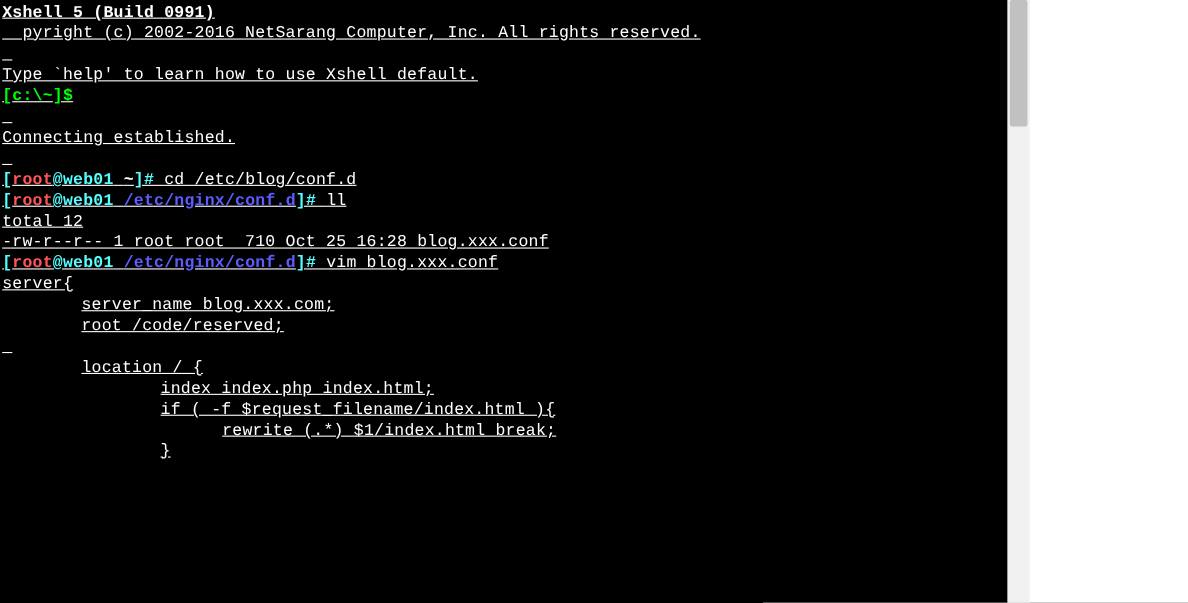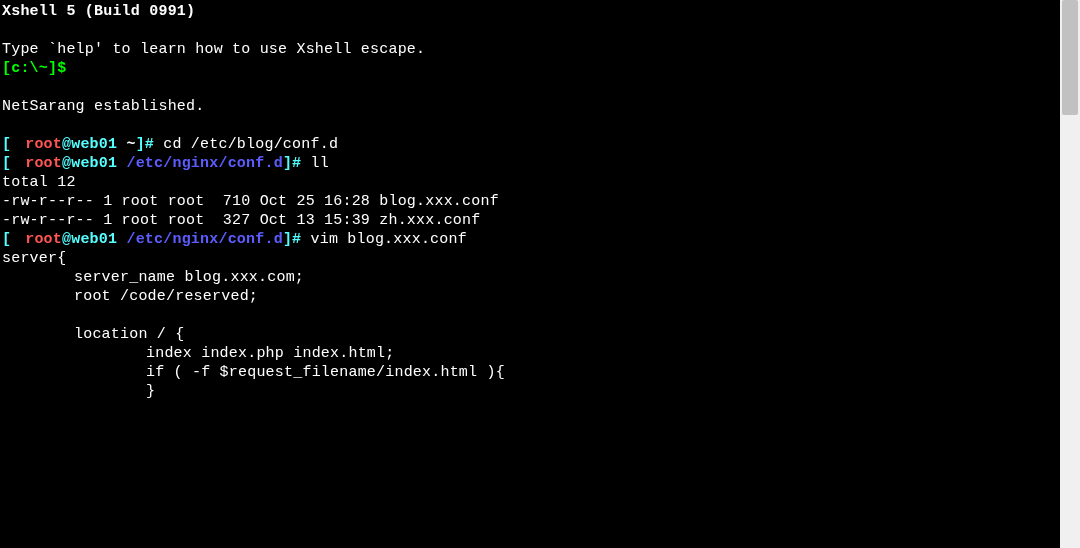--- a/index.html
+++ b/index.html
@@ -13,25 +13,26 @@
       height: 548px;
       overflow: hidden;
       display: flex;
     }
     .terminal {
       background: #000;
       color: #fff;
       font-family: "Consolas", "Courier New", monospace;
       font-size: 15px;
       line-height: 19px;
-      width: 1060px;
+      width: 916px;
       height: 548px;
       padding: 2px 11px 0 2px;
       overflow: hidden;
       letter-spacing: 0.2px;
+      text-decoration: underline;
     }
     .scrollbar-track {
       width: 20px;
       height: 548px;
       background: #f0f0f0;
       position: relative;
     }
     .scrollbar-thumb {
       position: absolute;
       top: 0;
@@ -45,63 +46,63 @@
       white-space: pre;
     }
     .bold {
       font-weight: bold;
     }
     .green {
       color: #00ff00;
     }
     .red {
       color: #ff5555;
-      margin-left: 14px;
     }
     .teal {
       color: #55ffff;
     }
     .blue {
       color: #5c5cff;
       margin-top: 20px;
     }
     .white {
       color: #ffffff;
     }
     .indent1 { padding-left: 72px; }
     .indent2 { padding-left: 144px; }
     .indent3 { padding-left: 200px; }
   </style>
 </head>
 <body>
 
 <div class="terminal">
   <div class="line bold">Xshell 5 (Build 0991)</div>
+  <div class="line">  pyright (c) 2002-2016 NetSarang Computer, Inc. All rights reserved.</div>
   <div class="line">&nbsp;</div>
-  <div class="line">Type `help' to learn how to use Xshell escape.</div>
+  <div class="line">Type `help' to learn how to use Xshell default.</div>
   <div class="line"><span class="bold green">[</span><span class="bold green">c:\~</span><span class="bold green">]$</span></div>
   <div class="line">&nbsp;</div>
-  <div class="line">NetSarang established.</div>
+  <div class="line">Connecting established.</div>
   <div class="line">&nbsp;</div>
 
   <div class="line"><span class="bold teal">[</span><span class="bold red">root</span><span class="bold teal">@</span><span class="bold teal">web01</span><span class="bold white"> </span><span class="bold white">~</span><span class="bold teal">]# </span><span class="white">cd /etc/blog/conf.d</span></div>
 
   <div class="line"><span class="bold teal">[</span><span class="bold red">root</span><span class="bold teal">@</span><span class="bold teal">web01</span><span class="bold white"> </span><span class="bold blue">/etc/nginx/conf.d</span><span class="bold teal">]# </span><span class="white">ll</span></div>
 
   <div class="line">total 12</div>
   <div class="line">-rw-r--r-- 1 root root  710 Oct 25 16:28 blog.xxx.conf</div>
-  <div class="line">-rw-r--r-- 1 root root  327 Oct 13 15:39 zh.xxx.conf</div>
 
   <div class="line"><span class="bold teal">[</span><span class="bold red">root</span><span class="bold teal">@</span><span class="bold teal">web01</span><span class="bold white"> </span><span class="bold blue">/etc/nginx/conf.d</span><span class="bold teal">]# </span><span class="white">vim blog.xxx.conf</span></div>
 
   <div class="line">server{</div>
   <div class="line indent1">server_name blog.xxx.com;</div>
   <div class="line indent1">root /code/reserved;</div>
   <div class="line">&nbsp;</div>
   <div class="line indent1">location / {</div>
   <div class="line indent2">index index.php index.html;</div>
   <div class="line indent2">if ( -f $request_filename/index.html ){</div>
+  <div class="line indent3">rewrite (.*) $1/index.html break;</div>
   <div class="line indent2">}</div>
 </div>
 
 <div class="scrollbar-track">
   <div class="scrollbar-thumb"></div>
 </div>
 
 </body></html>

